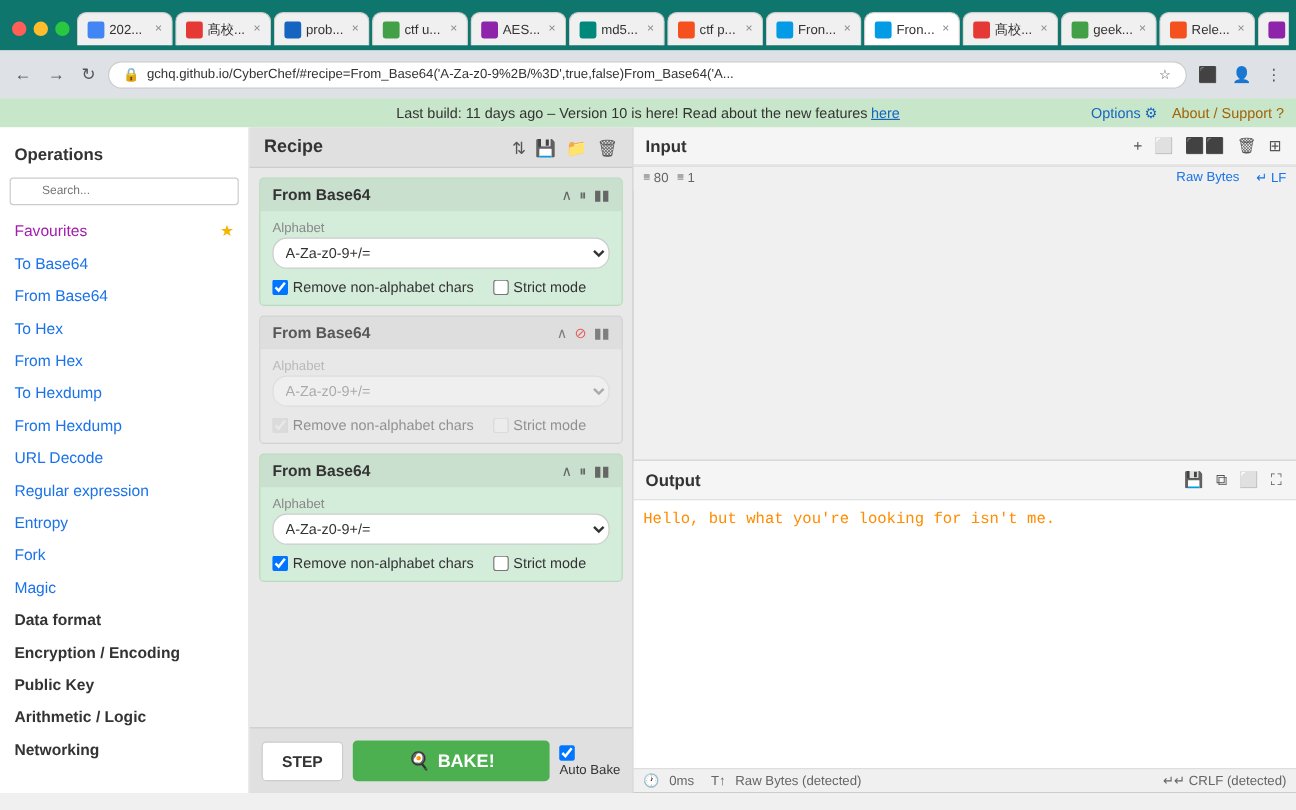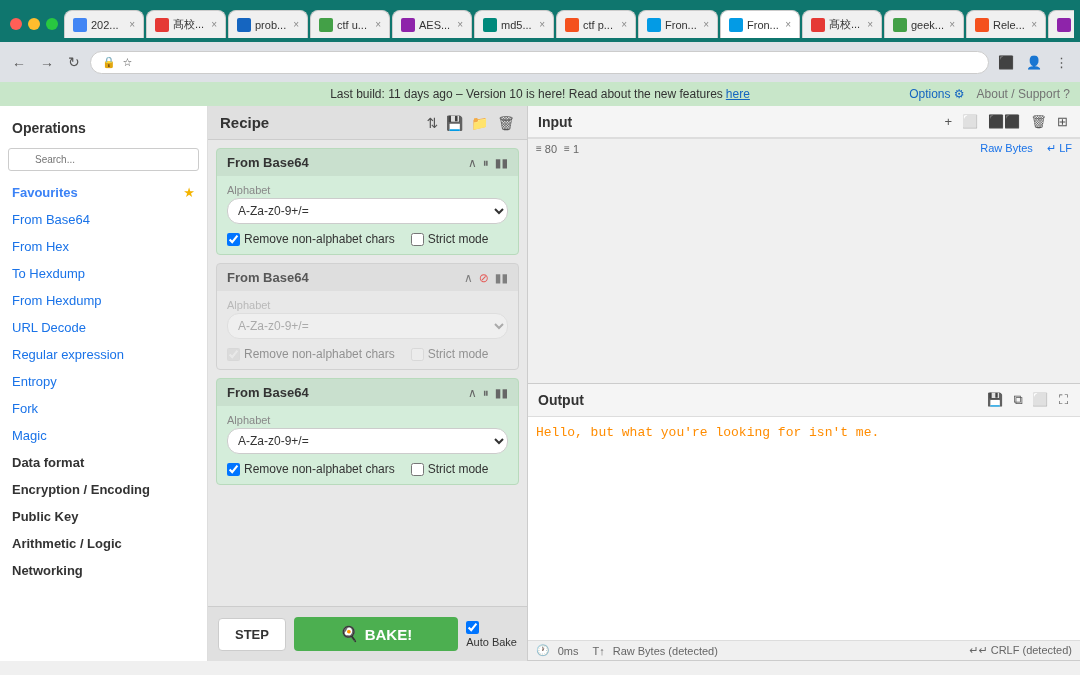--- a/index.html
+++ b/index.html
@@ -30,21 +30,21 @@
 
     
     .sidebar { width: 208px; background: #fff; border-right: 1px solid #ddd; display: flex; flex-direction: column; overflow-y: auto; flex-shrink: 0; }
     .sidebar-section { padding: 6px 0; }
     .sidebar-section-title { font-size: 14px; font-weight: bold; color: #333; padding: 8px 12px; }
     .search-box { margin: 4px 8px 8px; padding: 5px 26px; border: 1px solid #ccc; border-radius: 3px; font-size: 10px; width: calc(100% - 16px); }
     .sidebar-item { padding: 6px 12px; font-size: 13px; color: #1a73e8; cursor: pointer; display: flex; align-items: center; gap: 6px; }
     .sidebar-item.section-header { color: #333; font-weight: bold; font-size: 13px; }
     .star-icon { color: #f4b400; }
     .favourites-row { display: flex; justify-content: space-between; align-items: center; padding: 6px 12px; }
-    .favourites-label { font-weight: bold; color: #3b82f6; font-size: 13px; cursor: pointer; }
+    .favourites-label { font-weight: normal; color: #a21caf; font-size: 13px; cursor: pointer; }
 
     
     .main-content { display: flex; flex: 1; overflow: hidden; }
 
     
     .recipe-panel { width: 320px; background: #e8e8e8; display: flex; flex-direction: column; border-right: 1px solid #ccc; flex-shrink: 0; }
     .recipe-header { display: flex; align-items: center; justify-content: space-between; padding: 8px 12px; background: #e0e0e0; border-bottom: 1px solid #ccc; }
     .recipe-title { font-size: 15px; font-weight: bold; color: #333; }
     .recipe-actions { display: flex; gap: 8px; align-items: center; }
     .recipe-action-btn { background: none; border: none; font-size: 14px; color: #555; cursor: pointer; }
@@ -167,53 +167,60 @@
 
     </div>
   </div>
 
   <div class="browser-top">
     <button class="nav-btn">←</button>
     <button class="nav-btn">→</button>
     <button class="nav-btn">↻</button>
     <div class="address-bar">
       <span style="font-size:11px; color:#555;">🔒</span>
+      <span class="address-text">gchq.github.io/CyberChef/#recipe=From_Base64('A-Za-z0-9%2B/%3D',true,false)From_Base64('A...</span>
       <span style="font-size:11px; color:#555;">☆</span>
     </div>
     <div class="browser-actions">
       <button class="browser-action-btn">⬛</button>
       <button class="browser-action-btn">👤</button>
       <button class="browser-action-btn">⋮</button>
     </div>
   </div>
 </div>
 
 <div style="position:relative; background:#c8e6c9; text-align:center; padding:5px; font-size:12px; color:#333; display:flex; align-items:center; justify-content:center;">
   <span>Last build: 11 days ago – Version 10 is here! Read about the new features </span>
   <a style="color:#1565c0; text-decoration:underline; cursor:pointer; margin-left:3px;">here</a>
   <div style="position:absolute; right:10px; display:flex; gap:12px;">
     <span style="color:#1565c0; cursor:pointer; font-size:12px;">Options ⚙</span>
-    <span style="color:#737373; cursor:pointer; font-size:12px;">About / Support ?</span>
+    <span style="color:#a16207; cursor:pointer; font-size:12px;">About / Support ?</span>
   </div>
 </div>
 
 <div class="app">
 
   <div class="app-body">
 
     <div class="sidebar">
       <div class="sidebar-section">
         <div class="sidebar-section-title">Operations</div>
         <input type="text" class="search-box" placeholder="Search..." style="">
         <div class="favourites-row">
           <span class="favourites-label">Favourites</span>
           <span class="star-icon">★</span>
         </div>
         <div class="sidebar-item">
+            <span>To Base64</span>
+          </div>
+        <div class="sidebar-item">
             <span>From Base64</span>
+          </div>
+        <div class="sidebar-item">
+            <span>To Hex</span>
           </div>
         <div class="sidebar-item">
             <span>From Hex</span>
           </div>
         <div class="sidebar-item">
             <span>To Hexdump</span>
           </div>
         <div class="sidebar-item">
             <span>From Hexdump</span>
           </div>

